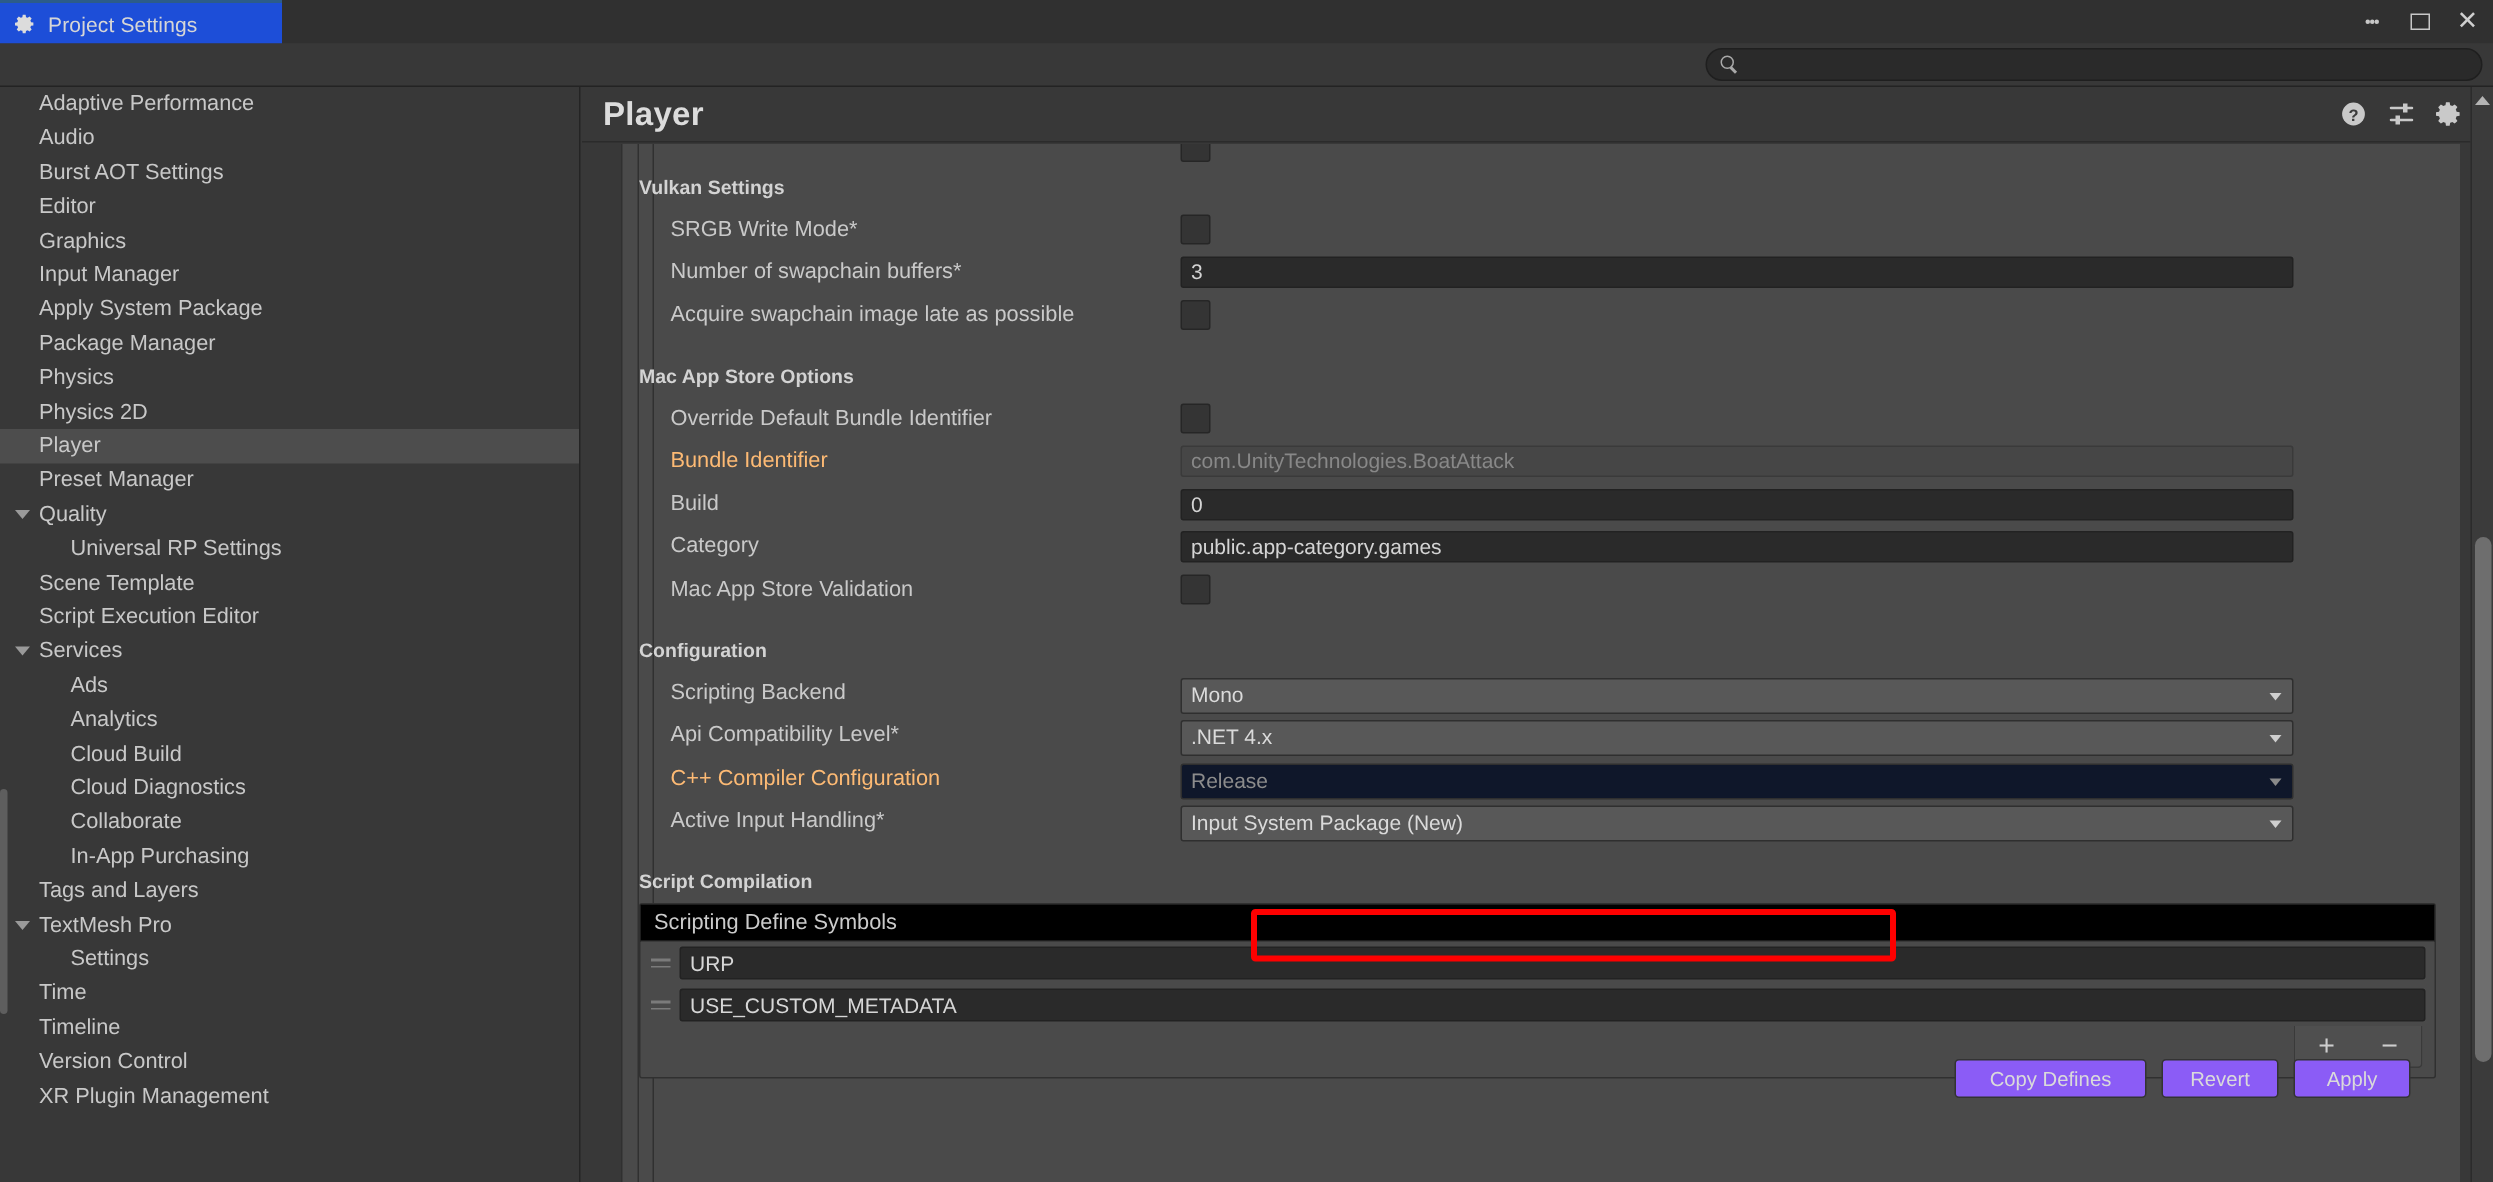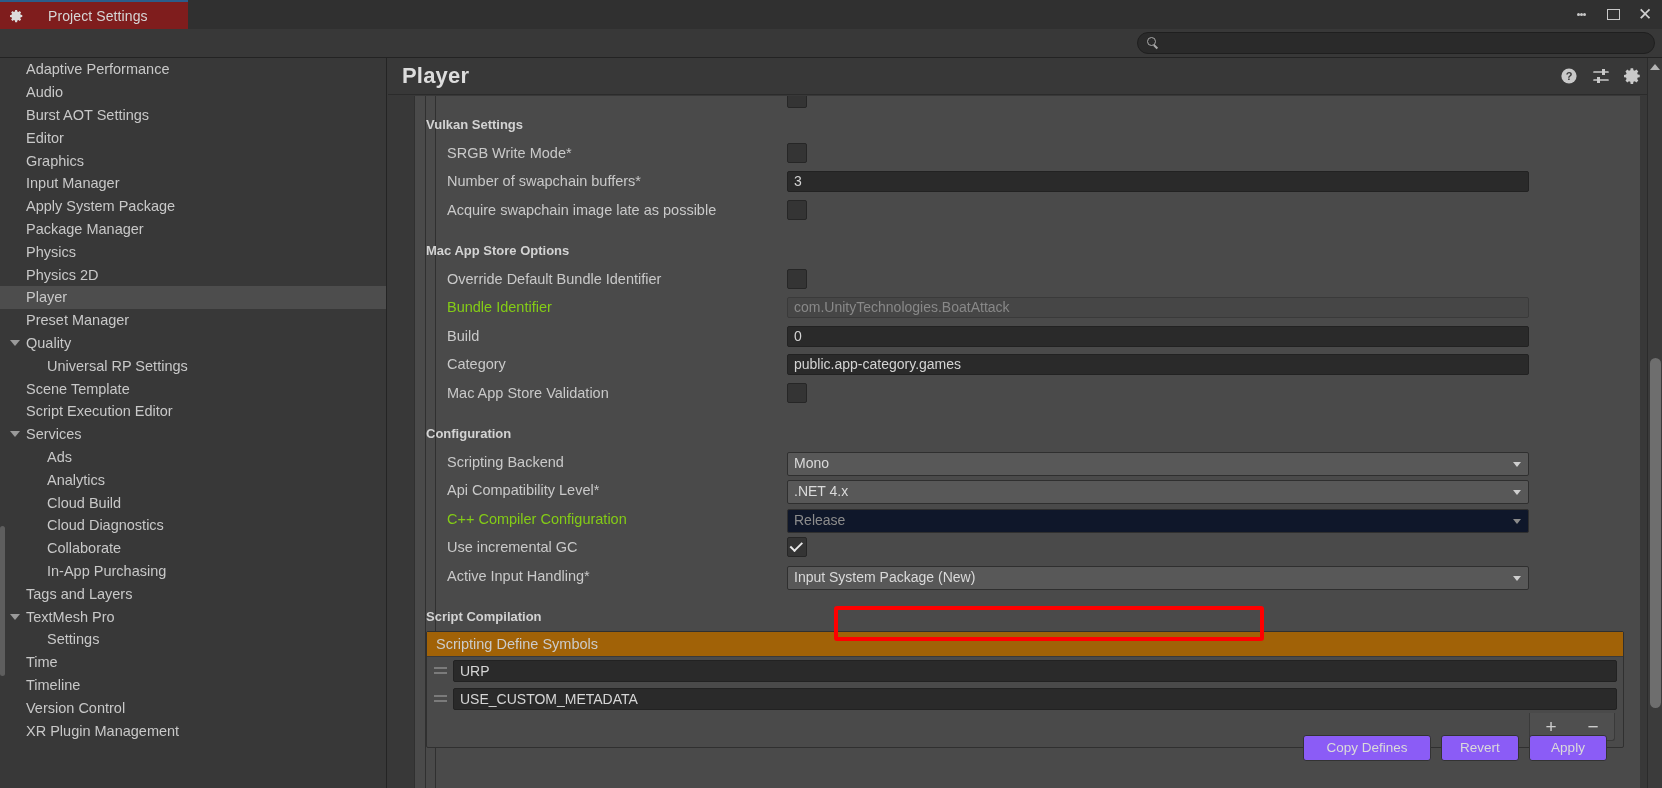--- a/index.html
+++ b/index.html
@@ -11,23 +11,23 @@
     -webkit-font-smoothing: antialiased;
   }
 
   
   .titlebar {
     position: absolute; left: 0; top: 0; width: 1662px; height: 29px;
     background: #303030;
   }
   .tab {
     position: absolute; left: 0; top: 0; width: 188px; height: 29px;
-    background: #7f1d1d;
+    background: #1d4ed8;
     border-top: 2px solid #2c5c8a;
-    display: flex; align-items: center; padding-left: 10px; gap: 24px;
+    display: flex; align-items: center; padding-left: 10px; gap: 8px;
   }
   .tab-label { font-size: 14px; color: #d6d6d6; letter-spacing: .1px; }
   .gear-glyph { width: 14px; height: 14px; display: block; }
   .win-ctrls {
     position: absolute; right: 8px; top: 0; height: 29px;
     display: flex; align-items: center; gap: 14px;
   }
   .wc { width: 18px; height: 18px; display: flex; align-items: center; justify-content: center; }
   .kebab i { display: block; width: 3px; height: 3px; background: #c8c8c8; border-radius: 50%; margin: 1.5px 0; }
   .maxbox { width: 13px; height: 11px; border: 1.6px solid #c8c8c8; }
@@ -111,21 +111,21 @@
   .gutter-line2 {
     position: absolute; left: 20px; top: 0; width: 1px; height: 692px; background: #303030;
   }
 
   .row { position: relative; height: 28.5px; }
   .row-label {
     position: absolute; left: 32px; top: 0; height: 28.5px;
     display: flex; align-items: center;
     font-size: 14.5px; color: #c9c9c9; white-space: nowrap;
   }
-  .row-label.dim { color: #84cc16; }
+  .row-label.dim { color: #fdba74; }
   .section-title {
     position: absolute; left: 11px; top: 0; height: 28.5px;
     display: flex; align-items: center;
     font-size: 13px; font-weight: bold; color: #d3d3d3;
   }
   .ctrl { position: absolute; left: 372px; top: 4px; }
 
   .checkbox {
     width: 20px; height: 20px; background: #343434;
     border: 1px solid #262626; border-radius: 2px;
@@ -167,21 +167,21 @@
     border: 4px solid #fe0000; border-radius: 3px; pointer-events: none;
     z-index: 40;
   }
 
   
   .list-box {
     position: absolute; left: 11px; top: 0; width: 1198px;
     background: #4a4a4a; border: 1px solid #303030; border-radius: 2px;
   }
   .list-header {
-    height: 25px; background: #a16207; border-bottom: 1px solid #3a3a3a;
+    height: 25px; background: #000000; border-bottom: 1px solid #3a3a3a;
     display: flex; align-items: center; padding-left: 9px;
     font-size: 14.5px; color: #cbcbcb;
   }
   .list-row {
     height: 28px; display: flex; align-items: center; padding: 0 6px 0 0;
   }
   .drag-handle {
     width: 26px; display: flex; flex-direction: column;
     align-items: center; justify-content: center; gap: 3px;
     flex: 0 0 auto;
@@ -480,26 +480,20 @@
               <div class="dropdown"><span>.NET 4.x</span><span class="dd-arrow"></span></div>
             </div>
           </div>
           <div class="row">
             <span class="row-label dim">C++ Compiler Configuration</span>
             <div class="ctrl">
               <div class="dropdown dim"><span>Release</span><span class="dd-arrow"></span></div>
             </div>
           </div>
           <div class="row">
-            <span class="row-label">Use incremental GC</span>
-            <div class="ctrl">
-              <div class="checkbox checked"></div>
-            </div>
-          </div>
-          <div class="row">
             <span class="row-label">Active Input Handling*</span>
             <div class="ctrl">
               <div class="dropdown"><span>Input System Package (New)</span><span class="dd-arrow"></span></div>
             </div>
           </div>
           <div class="spacer"></div>
         </div>
 
       <div class="row">
         <span class="section-title">Script Compilation</span>

